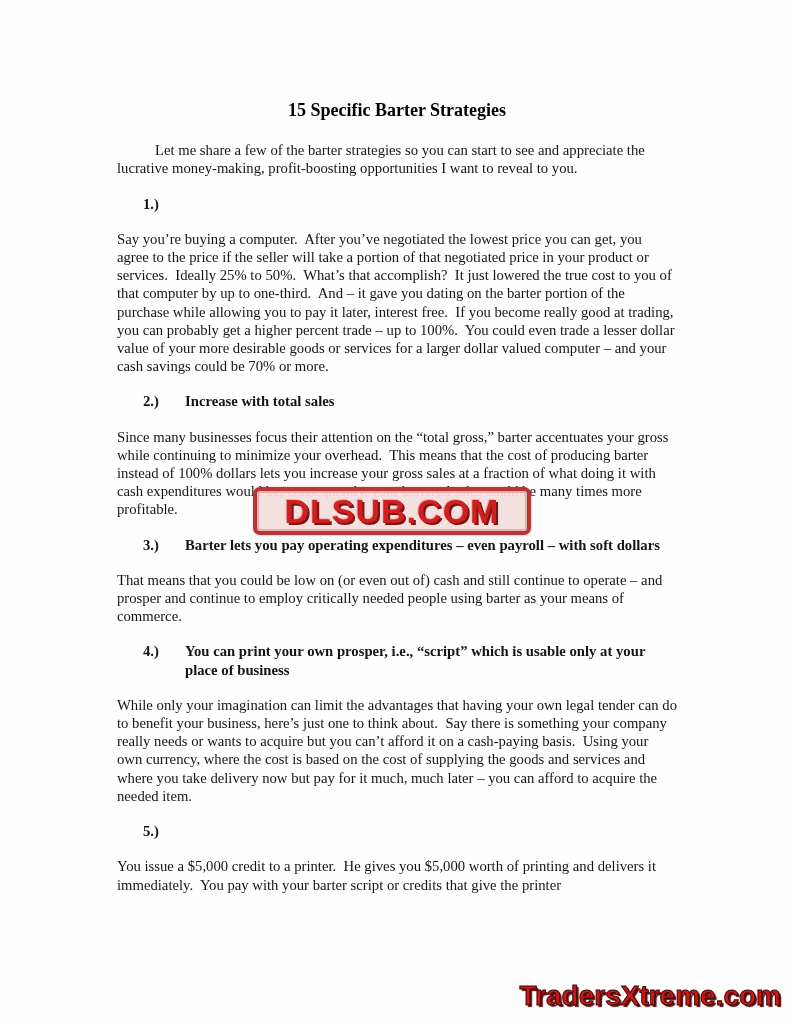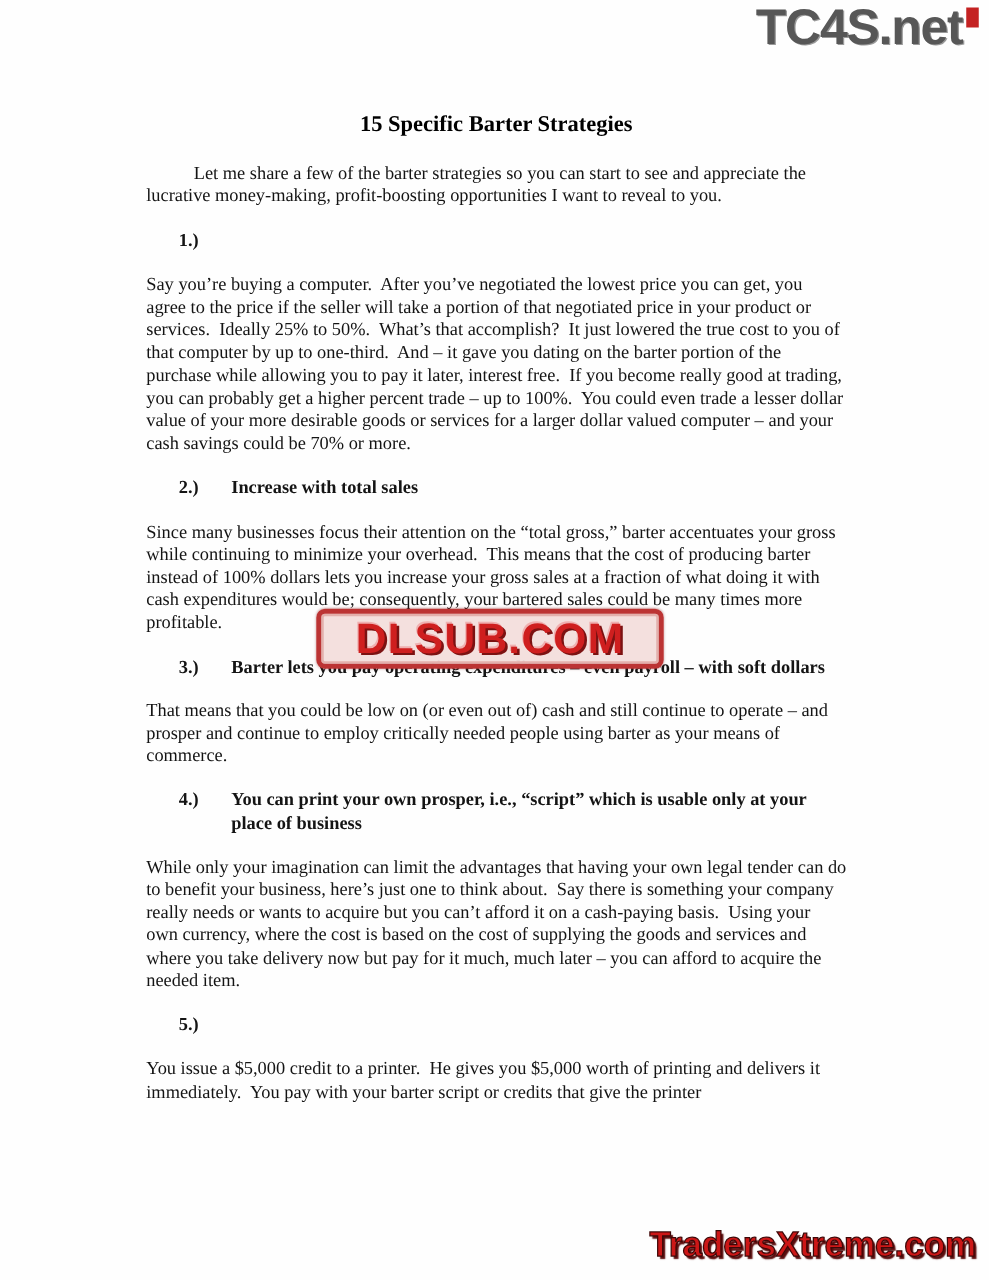--- a/index.html
+++ b/index.html
@@ -41,21 +41,21 @@
     top: 90px;
     left: 117px;
     width: 560px;
     font-size: 14.7px;
     line-height: 18.2px;
   }
   h1.doc-title {
     font-size: 18px;
     font-weight: bold;
     text-align: center;
-    margin: 0 0 22px 0;
+    margin: 11px 0 22px 0;
     color: #000;
   }
   p.para {
     margin: 16px 0 17px 0;
     white-space: pre-wrap;
   }
   p.intro {
     text-indent: 38px;
   }
   .sec-heading {
@@ -106,24 +106,20 @@
     color: #cc1717;
     -webkit-text-stroke: 1px #3c0707;
     text-shadow: 2px 2px 1px #5a0d0d;
   }
 </style>
 </head>
 <body>
 
 <div class="page">
 
-  <div class="logo-top">
-    <span>TC4S.net</span>
-    <span class="red-mark"></span>
-  </div>
 
   <div class="content">
     <h1 class="doc-title">15 Specific Barter Strategies</h1>
 
     <p class="para intro">Let me share a few of the barter strategies so you can start to see and appreciate the lucrative money-making, profit-boosting opportunities I want to reveal to you.</p>
 
     <div class="section">
       <div class="sec-heading">
         <span class="num">1.)</span>
       </div>

